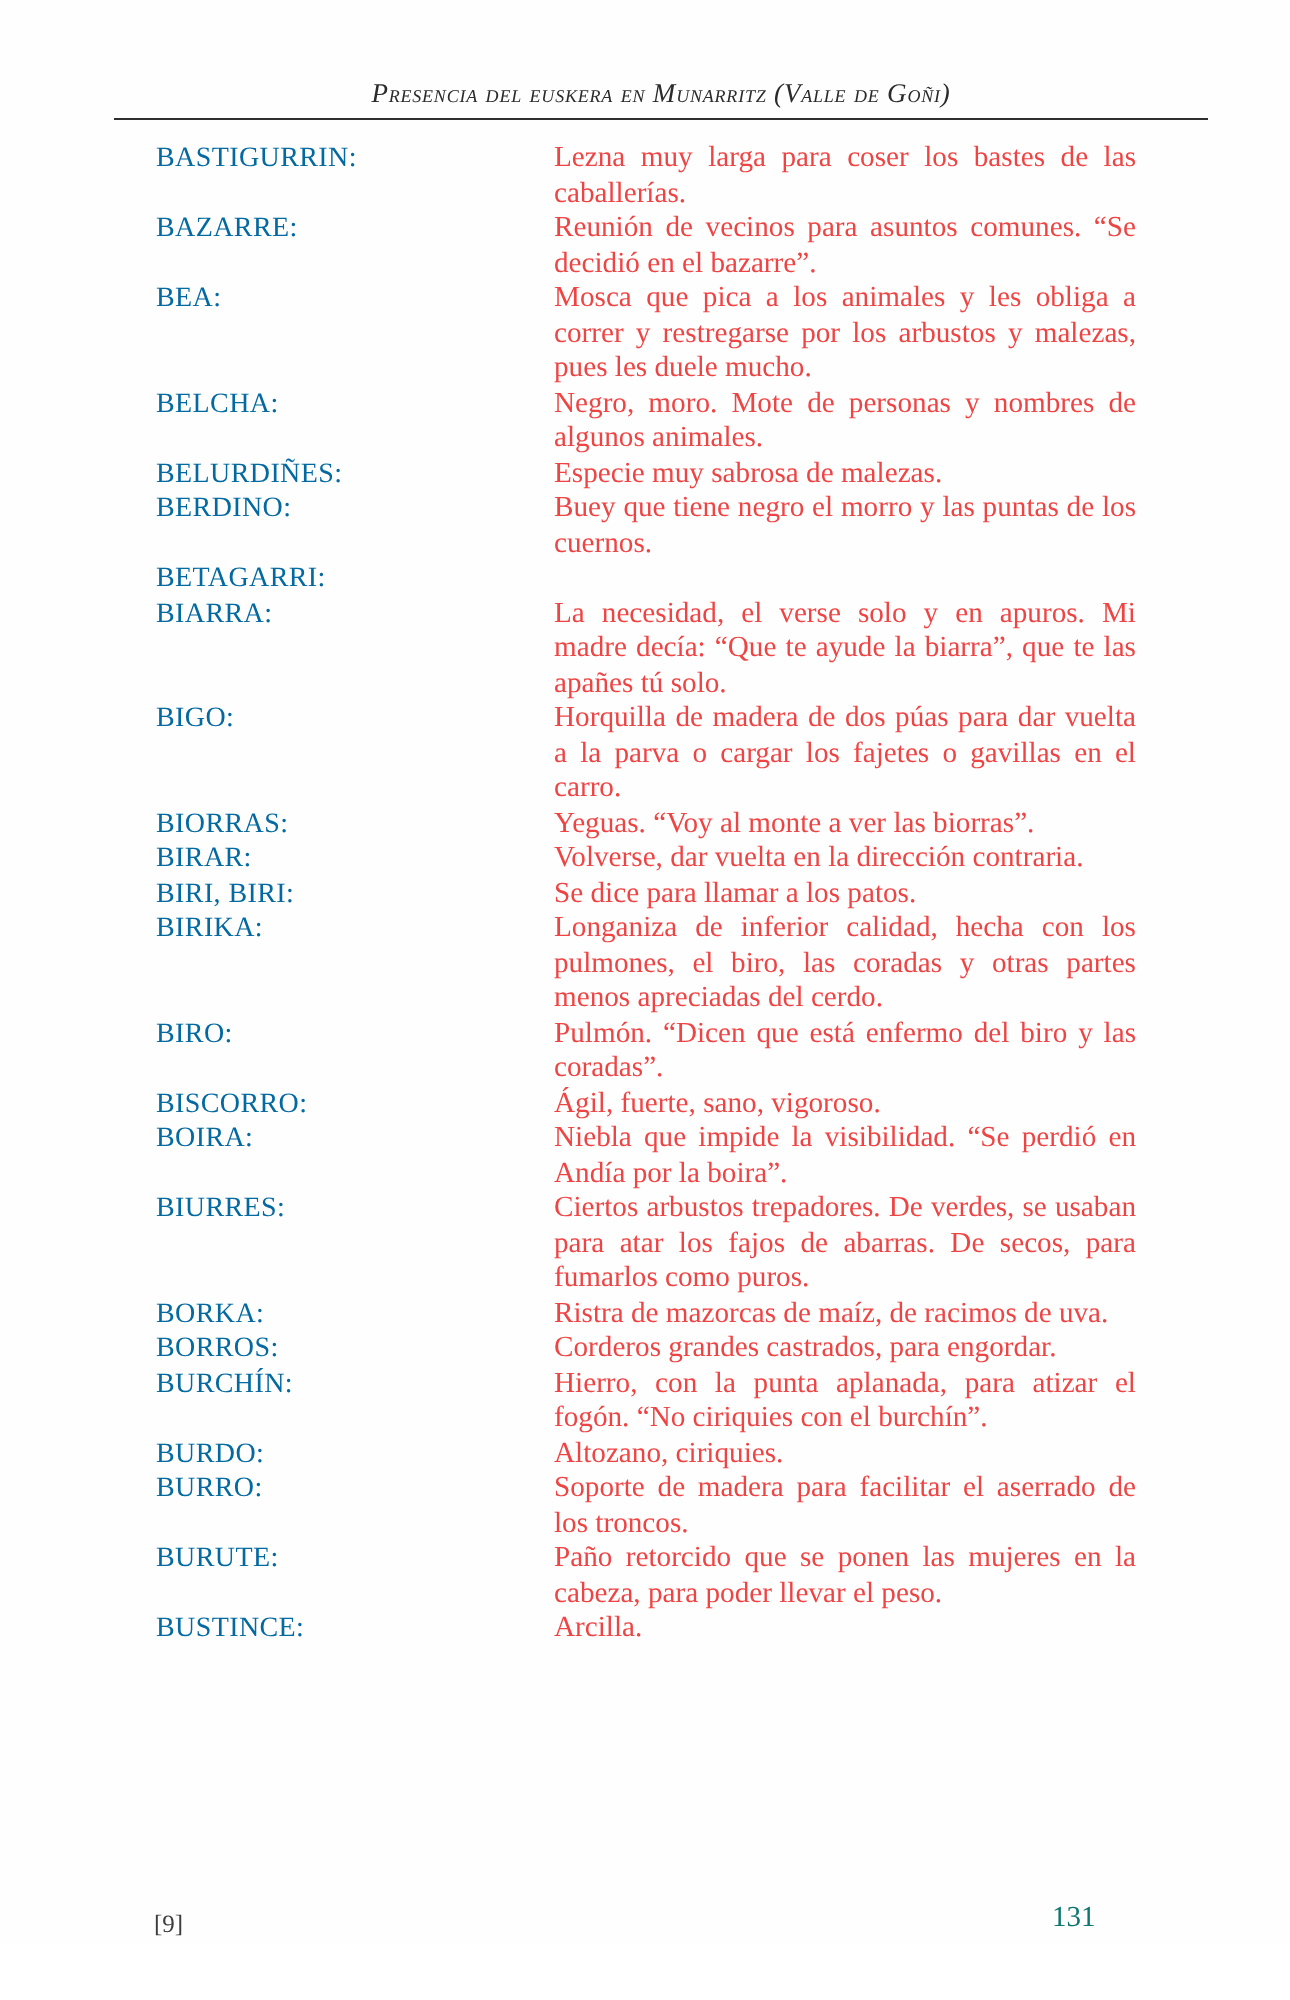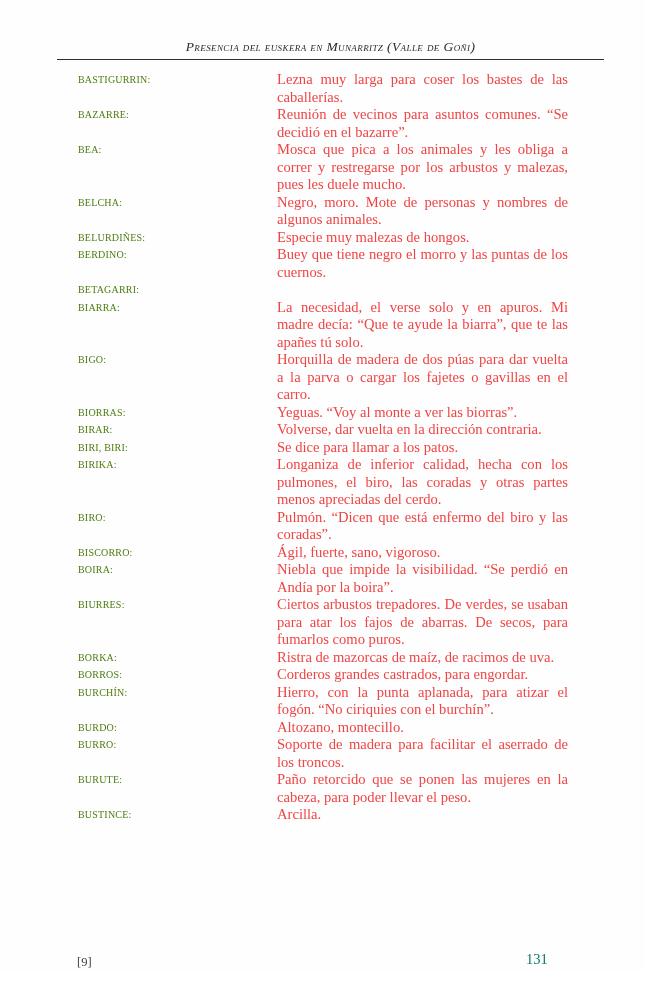--- a/index.html
+++ b/index.html
@@ -43,24 +43,24 @@
     left: 78px;
     top: 71px;
     width: 490px;
   }
   .entry {
     display: flex;
     align-items: flex-start;
   }
   .entry .term {
     flex: 0 0 199px;
-    font-size: 10px;
+    font-size: 14px;
     line-height: 17.5px;
     letter-spacing: 0.2px;
-    color: #4d7c0f;
+    color: #0369a1;
     white-space: nowrap;
   }
   .entry .def {
     flex: 1;
     font-size: 14.6px;
     line-height: 17.5px;
     text-align: justify;
     color: #ef4444;
   }
   .footer-mark {
@@ -111,21 +111,21 @@
       <div class="def">Mosca que pica a los animales y les obliga a correr y restregarse por los arbustos y malezas, pues les duele mucho.</div>
     </div>
 
     <div class="entry">
       <div class="term">BELCHA:</div>
       <div class="def">Negro, moro. Mote de personas y nombres de algunos animales.</div>
     </div>
 
     <div class="entry">
       <div class="term">BELURDIÑES:</div>
-      <div class="def">Especie muy malezas de hongos.</div>
+      <div class="def">Especie muy sabrosa de malezas.</div>
     </div>
 
     <div class="entry">
       <div class="term">BERDINO:</div>
       <div class="def">Buey que tiene negro el morro y las puntas de los cuernos.</div>
     </div>
 
     <div class="entry">
       <div class="term">BETAGARRI:</div>
     </div>
@@ -191,21 +191,21 @@
     </div>
 
 
     <div class="entry">
       <div class="term">BURCHÍN:</div>
       <div class="def">Hierro, con la punta aplanada, para atizar el fogón. “No ciriquies con el burchín”.</div>
     </div>
 
     <div class="entry">
       <div class="term">BURDO:</div>
-      <div class="def">Altozano, montecillo.</div>
+      <div class="def">Altozano, ciriquies.</div>
     </div>
 
     <div class="entry">
       <div class="term">BURRO:</div>
       <div class="def">Soporte de madera para facilitar el aserrado de los troncos.</div>
     </div>
 
     <div class="entry">
       <div class="term">BURUTE:</div>
       <div class="def">Paño retorcido que se ponen las mujeres en la cabeza, para poder llevar el peso.</div>

